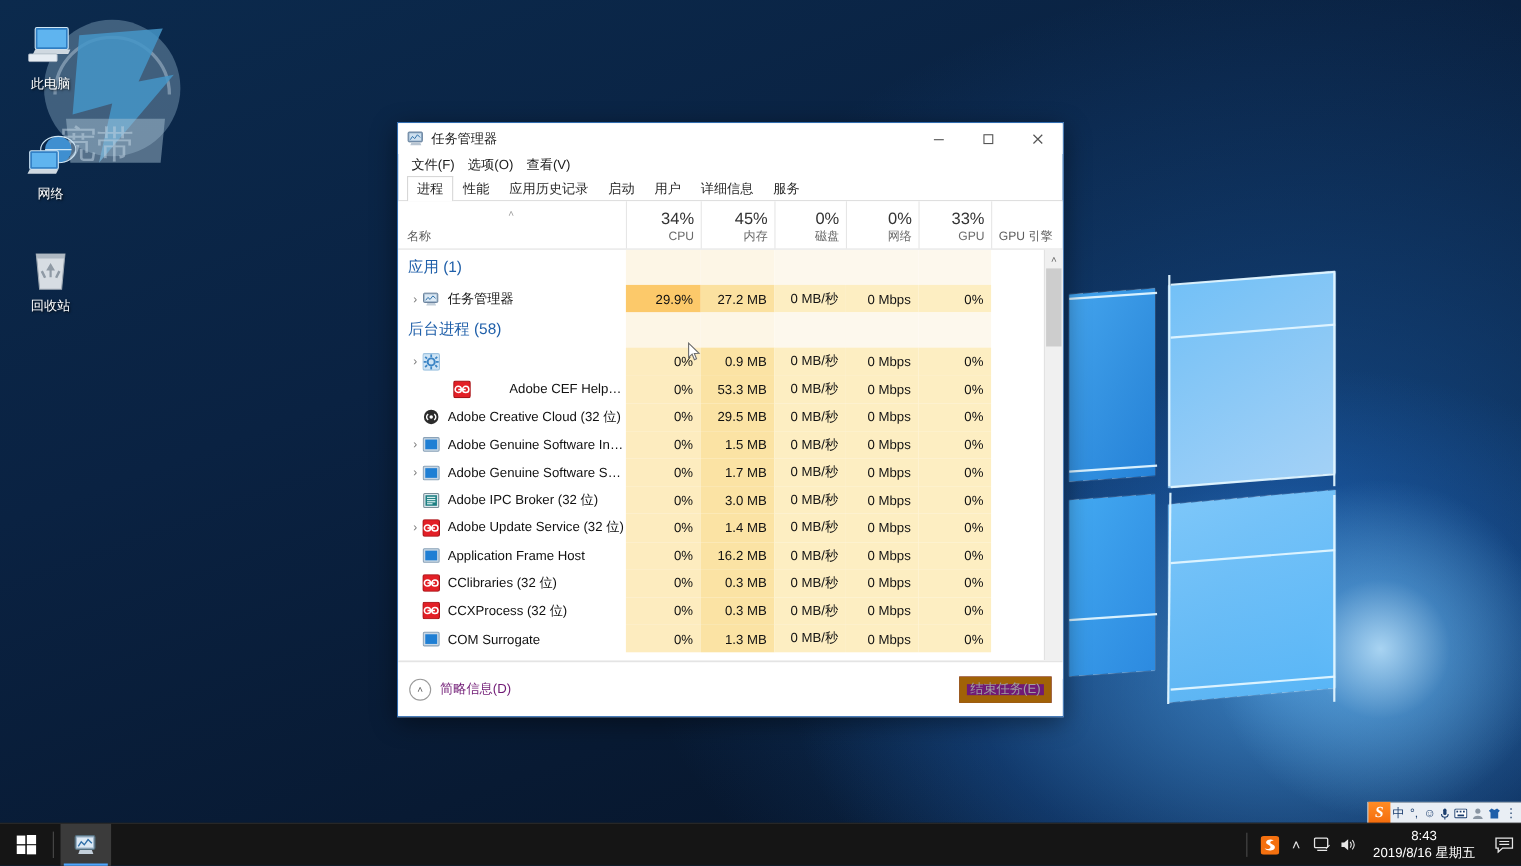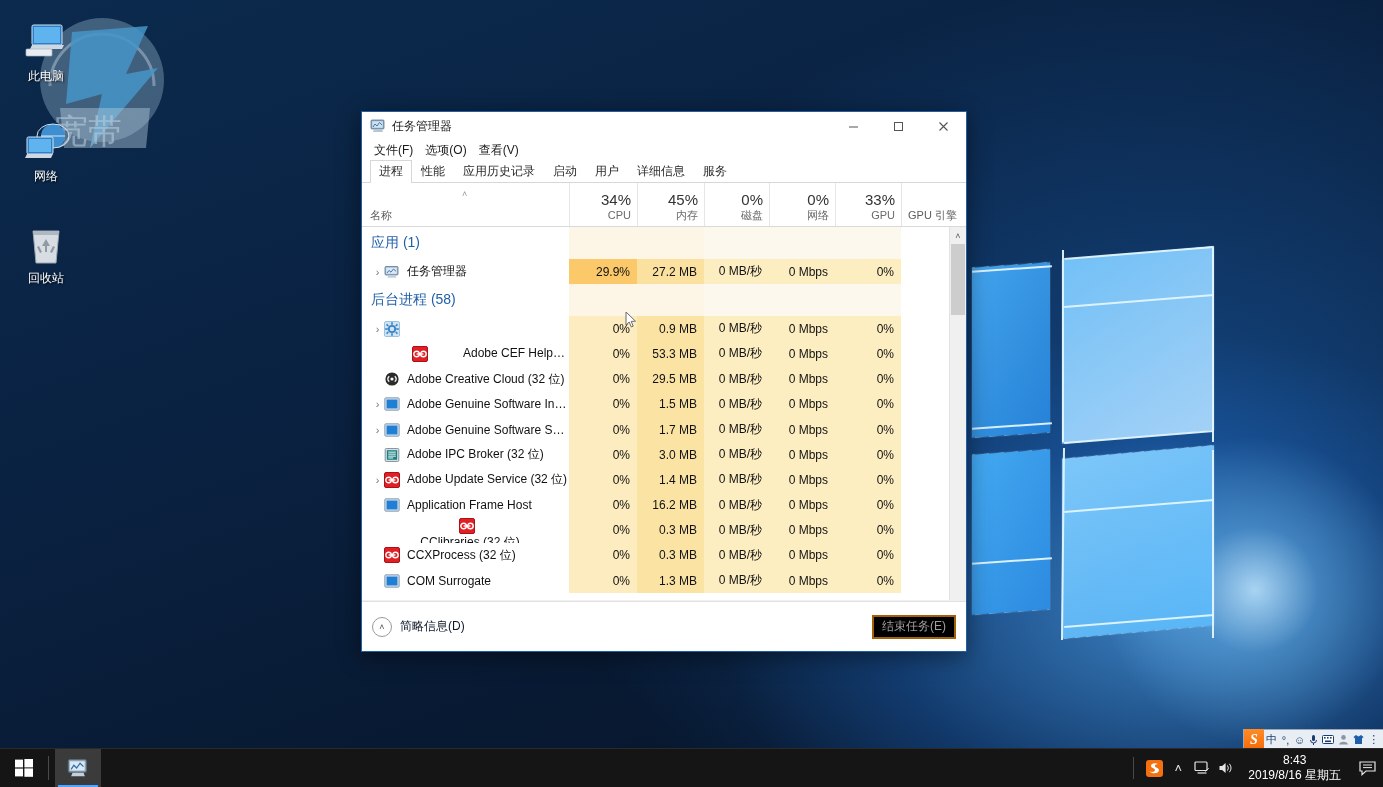--- a/index.html
+++ b/index.html
@@ -172,23 +172,23 @@
     position:absolute; left:0; right:0; bottom:0; height:50px;
     border-top:1px solid #e2e2e2; background:#fff; display:flex; align-items:center;
     padding:0 10px;
   }
   #fewer-btn { display:flex; align-items:center; cursor:default; }
   #fewer-circle {
     width:20px; height:20px; border:1px solid #9a9a9a; border-radius:50%;
     display:flex; align-items:center; justify-content:center; font-size:9px; color:#555;
     margin-right:8px;
   }
-  #fewer-label { font-size:12px; color:#0f172a; }
+  #fewer-label { font-size:12px; color:#701a75; }
   #end-task {
-    margin-left:auto; min-width:84px; height:24px; background:#000000; border:2px solid #a16207;
+    margin-left:auto; min-width:84px; height:24px; background:#701a75; border:7px solid #a16207;
     color:#a0a0a0; font-size:12px; display:flex; align-items:center; justify-content:center; cursor:default;
   }
 
   
   #cursor { position:absolute; left:625px; top:311px; width:12px; height:18px; pointer-events:none; }
 </style>
 </head>
 <body>
 
 <div id="desktop">
@@ -542,21 +542,21 @@
               </svg></span>
             <span class="pname">Application Frame Host</span>
           </div>
           <div class="cell num" style="width: 68px; background: rgb(253, 236, 191);">0%</div>
           <div class="cell num" style="width: 67px; background: rgb(251, 227, 164);">16.2 MB</div>
           <div class="cell num" style="width: 65px; background: rgb(253, 238, 194);">0 MB/秒</div>
           <div class="cell num" style="width: 66px; background: rgb(253, 238, 194);">0 Mbps</div>
           <div class="cell num" style="width: 66px; background: rgb(253, 238, 194);">0%</div>
         </div>
         <div class="row">
-          <div class="cell nm" style="width: 207px; flex-direction: column;">
+          <div class="cell nm" style="width: 207px;">
             <span class="chev"></span>
             <span class="picon"><svg viewBox="0 0 16 16" width="16" height="16">
                 <rect x="0.5" y="0.5" width="15" height="15" rx="1.5" fill="#e31f26" stroke="#a61418"></rect>
                 <path d="M4.6 5.2 a2.8 2.8 0 0 1 0 5.6 a2.8 2.8 0 0 1 0 -5.6 M11.4 5.2 a2.8 2.8 0 0 1 0 5.6 a2.8 2.8 0 0 1 0 -5.6" fill="none" stroke="#fff" stroke-width="1.4"></path>
                 <path d="M4.6 8 h6.8" stroke="#fff" stroke-width="1.4"></path>
               </svg></span>
             <span class="pname">CClibraries (32 位)</span>
           </div>
           <div class="cell num" style="width: 68px; background: rgb(253, 236, 191);">0%</div>
           <div class="cell num" style="width: 67px; background: rgb(251, 227, 164);">0.3 MB</div>

